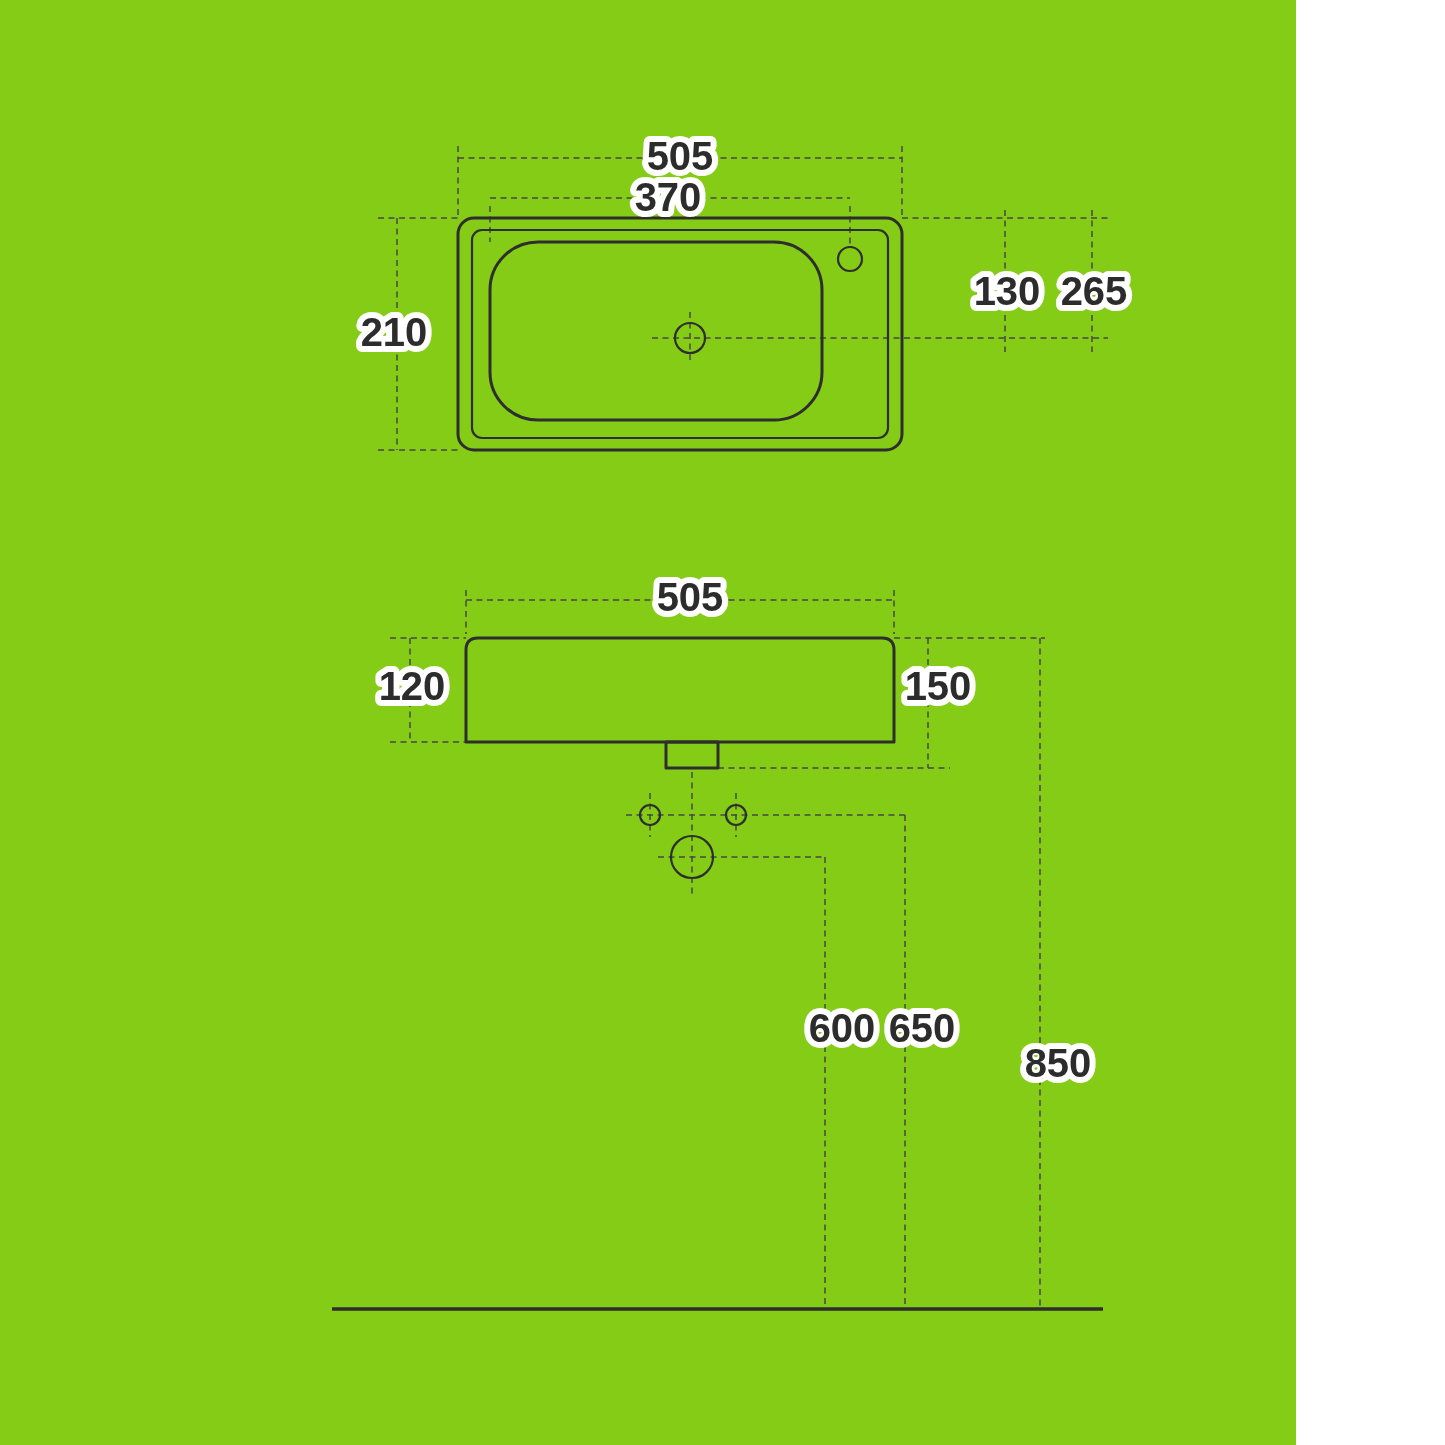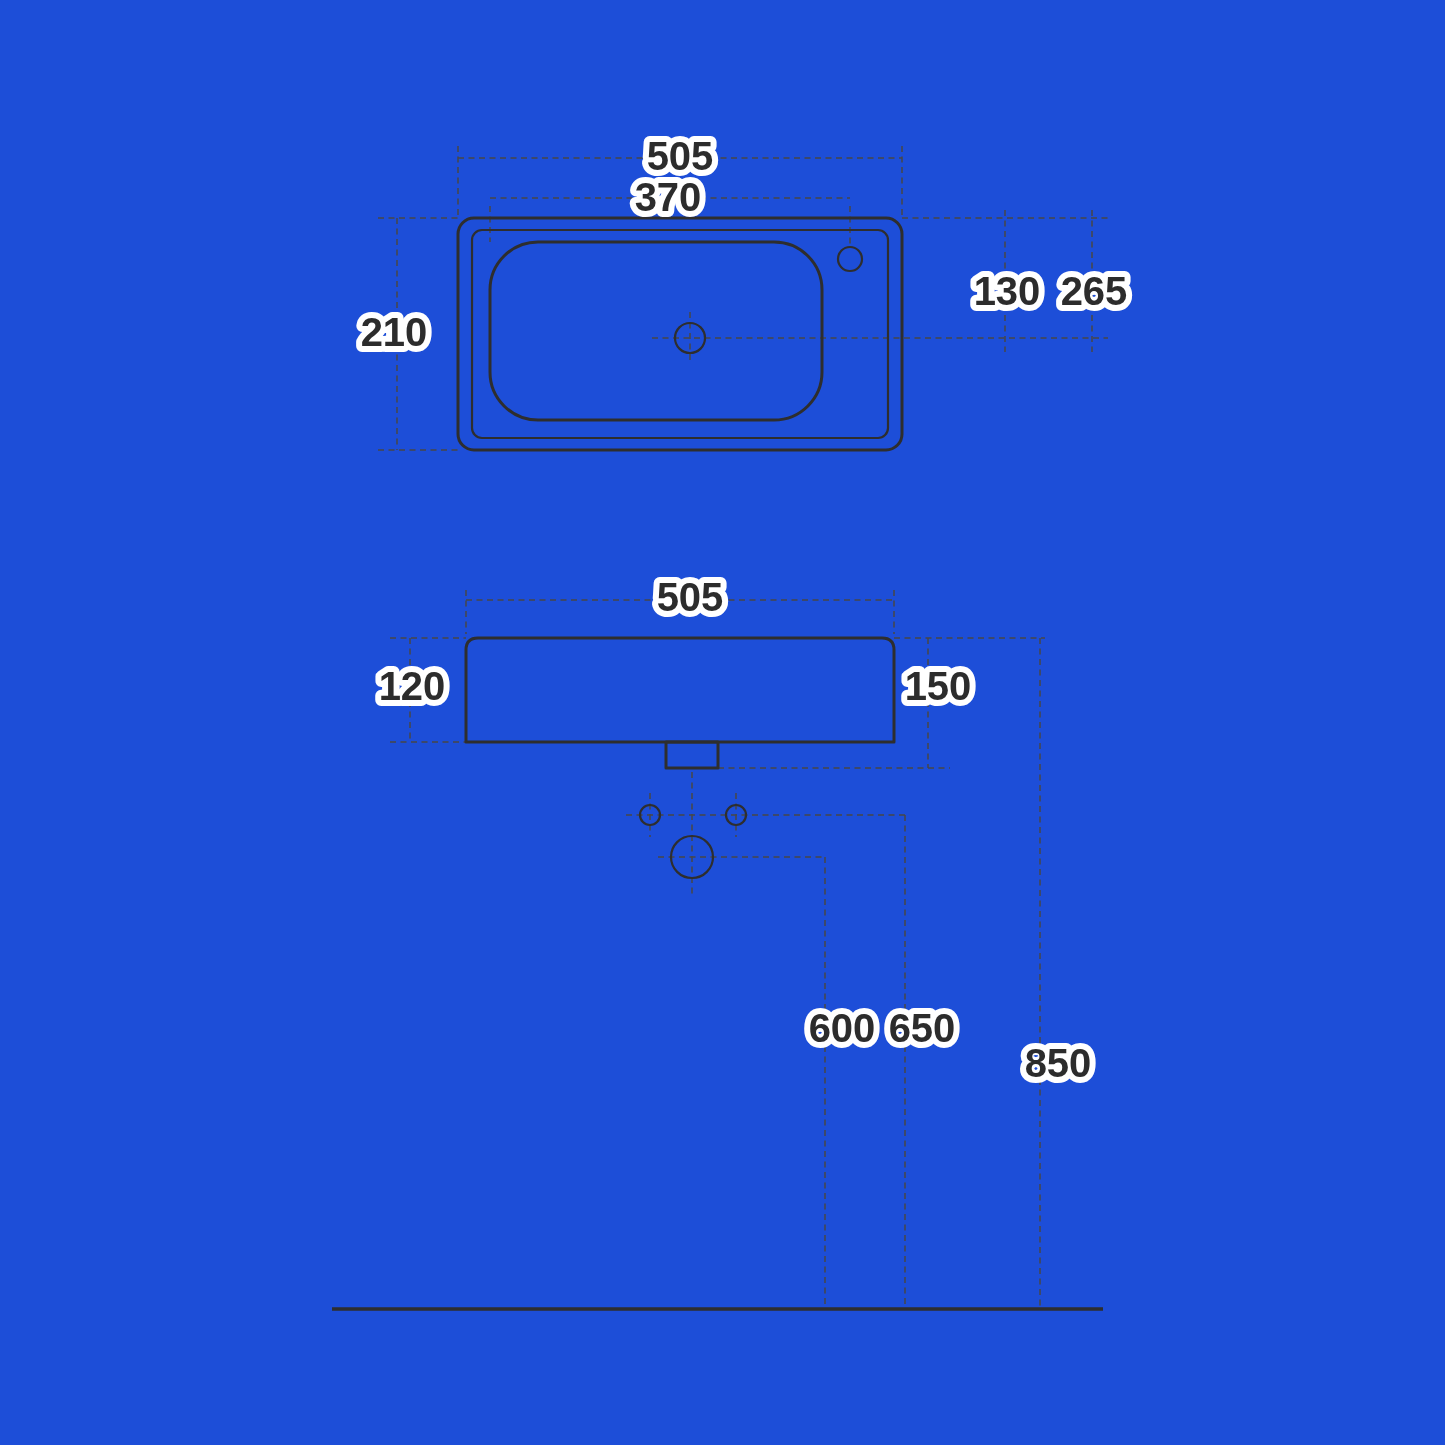--- a/index.html
+++ b/index.html
@@ -2,23 +2,23 @@
 <html><head>
 <meta charset="utf-8">
 <style>
   html, body {
     margin: 0;
     padding: 0;
     background: #ffffff;
   }
   .canvas {
     position: relative;
-    width: 1445px;
+    width: 1296px;
     height: 1445px;
-    background: #1d4ed8;
+    background: #84cc16;
     overflow: hidden;
   }
   svg { display: block; }
   .solid {
     fill: none;
     stroke: #2e2e2e;
     stroke-width: 3;
     stroke-linejoin: round;
     stroke-linecap: round;
   }

